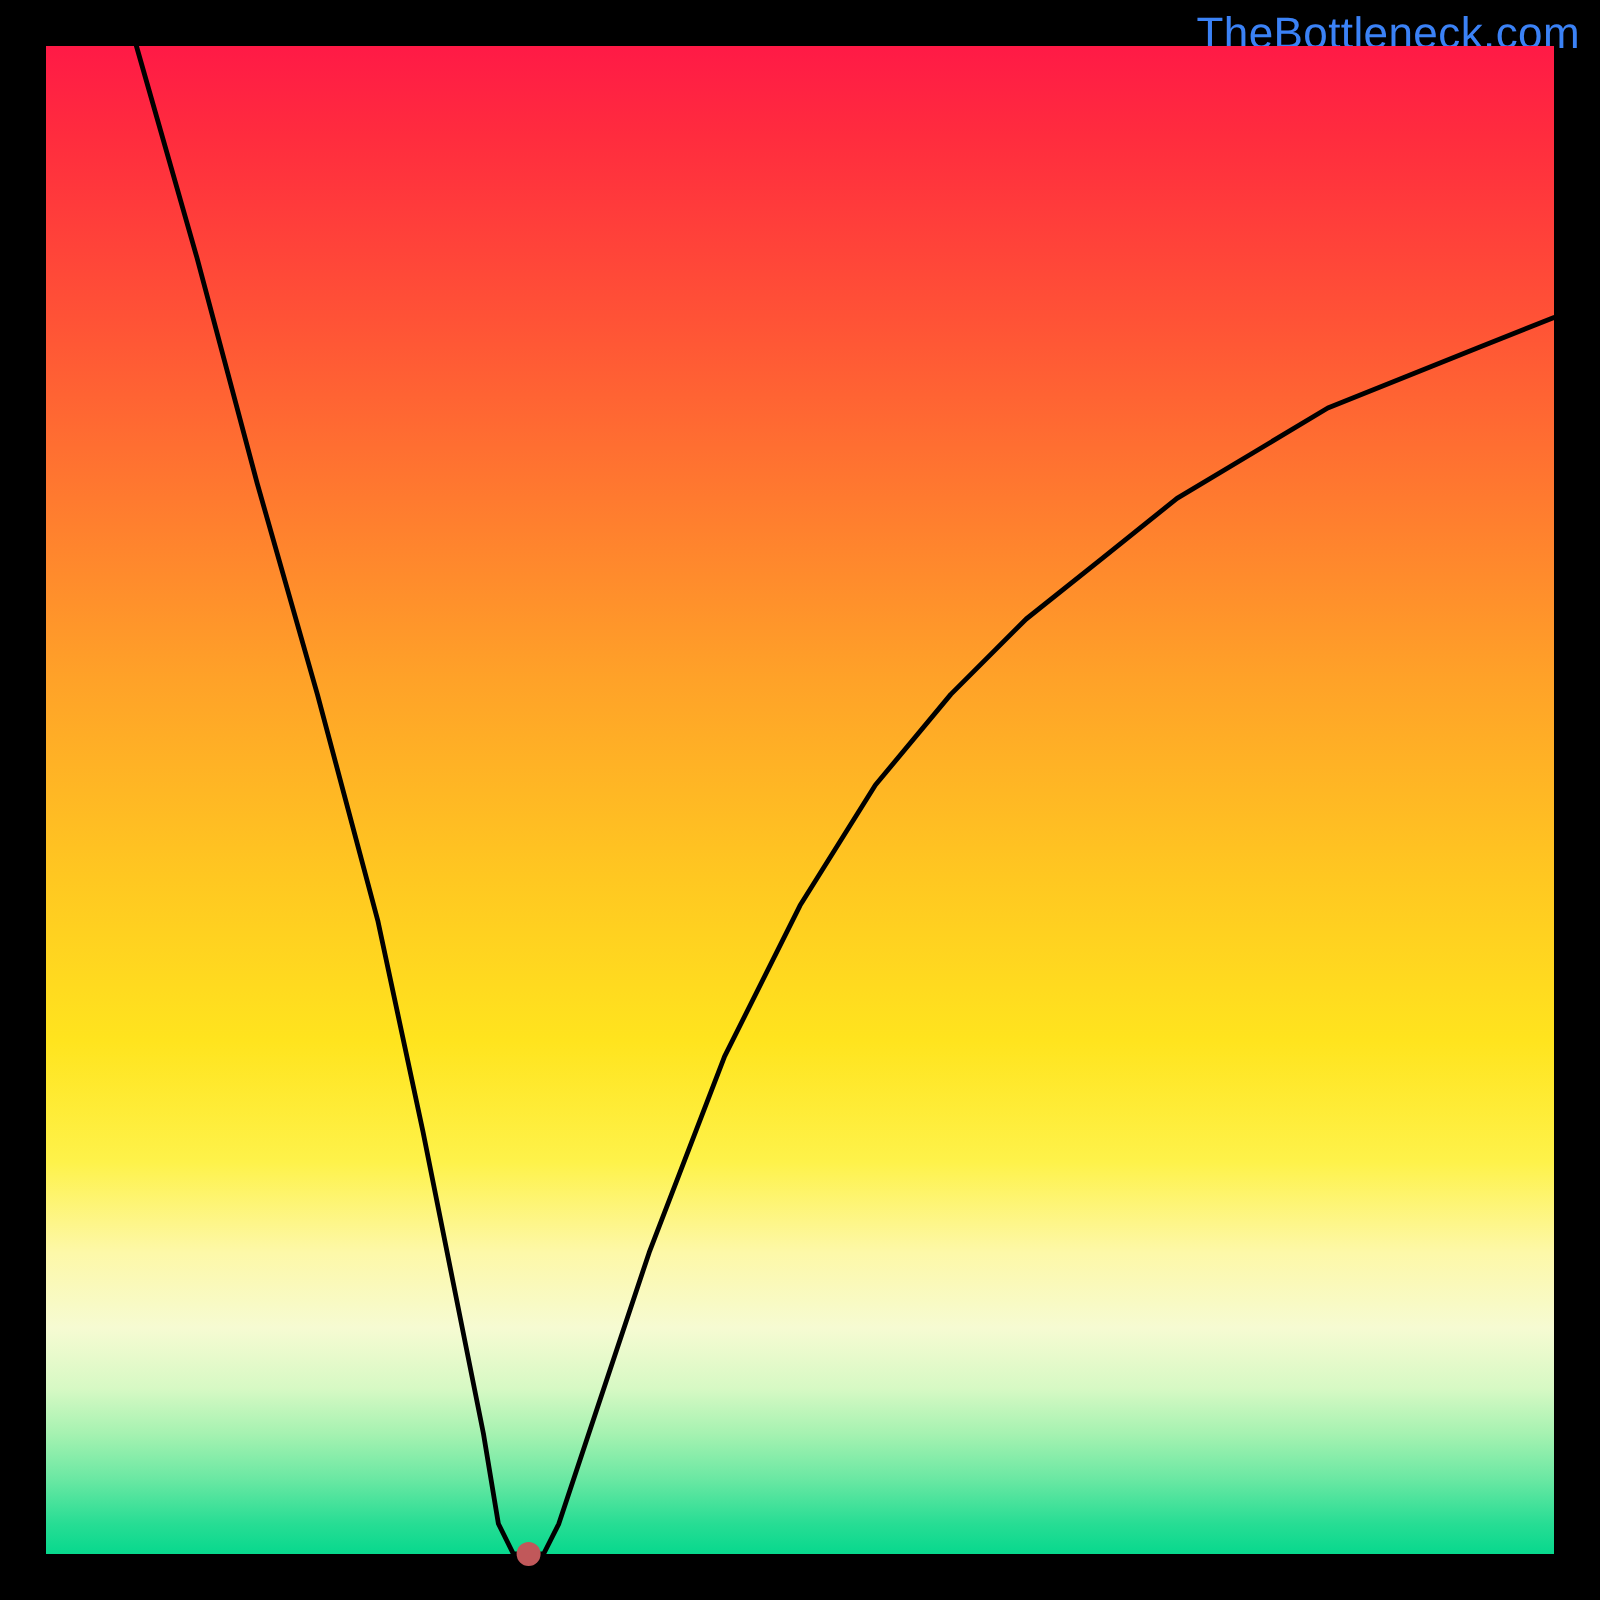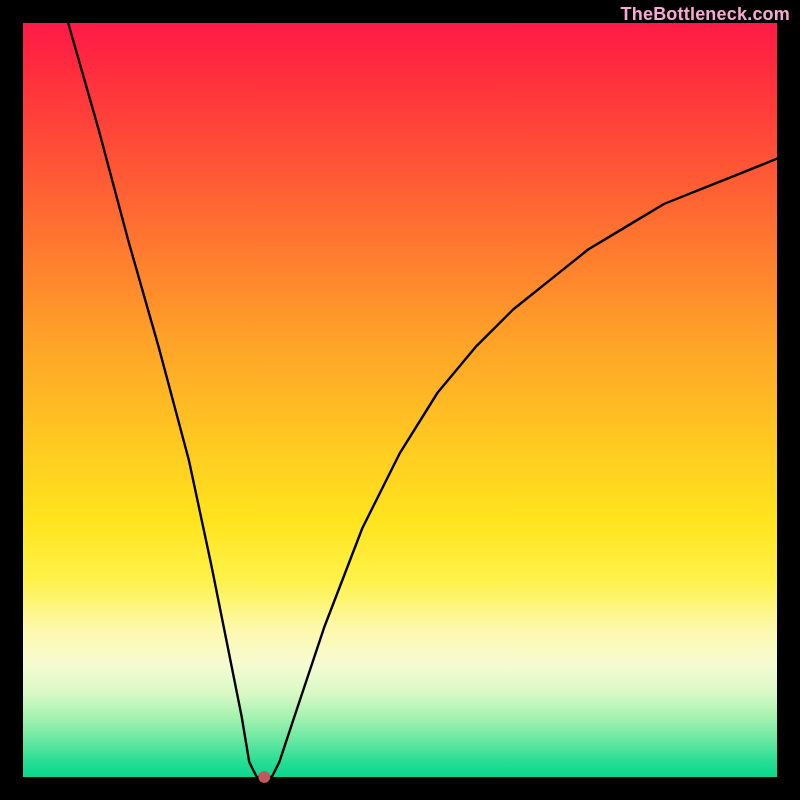--- a/index.html
+++ b/index.html
@@ -14,23 +14,23 @@
   .frame {
     position: relative;
     width: 800px;
     height: 800px;
     background: #000;
   }
   .watermark {
     position: absolute;
     top: 4px;
     right: 10px;
-    color: #f9a8d4;
-    font-size: 18px;
-    font-weight: 700;
+    color: #3b82f6;
+    font-size: 22px;
+    font-weight: 400;
     letter-spacing: 0.2px;
     user-select: none;
   }
   .plot {
     position: absolute;
     left: 23px;
     top: 23px;
     width: 754px;
     height: 754px;
     

